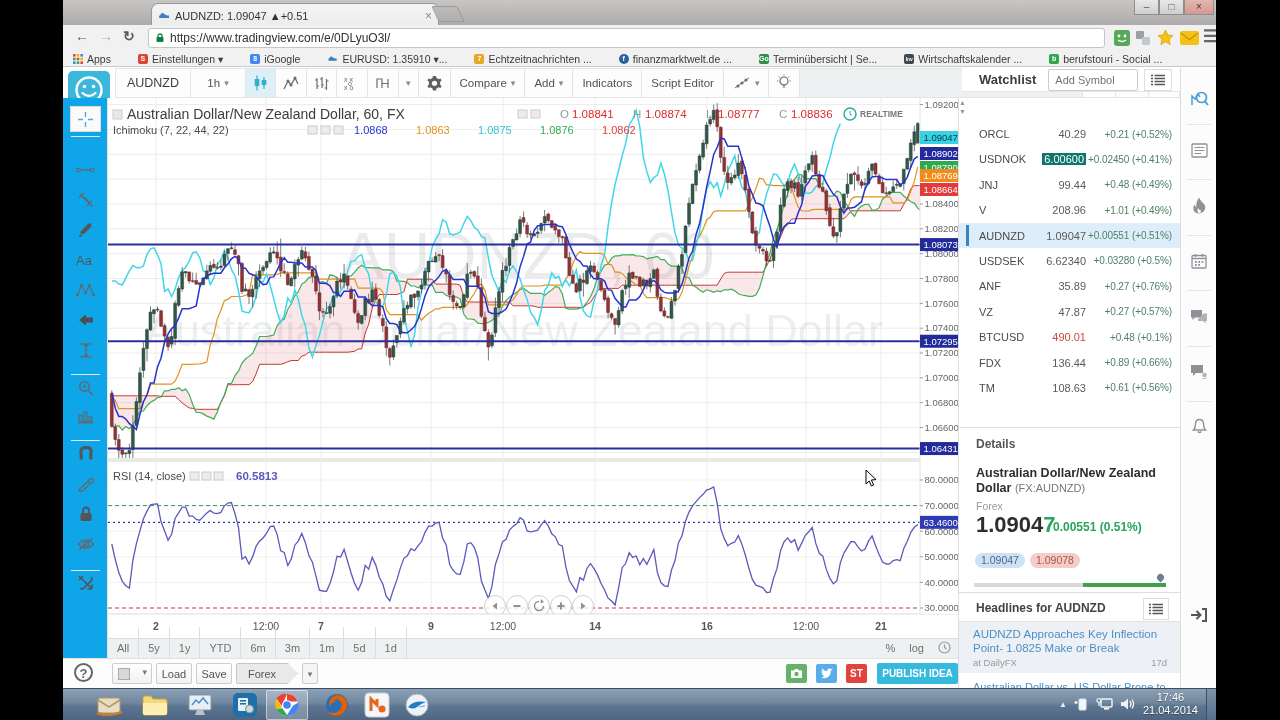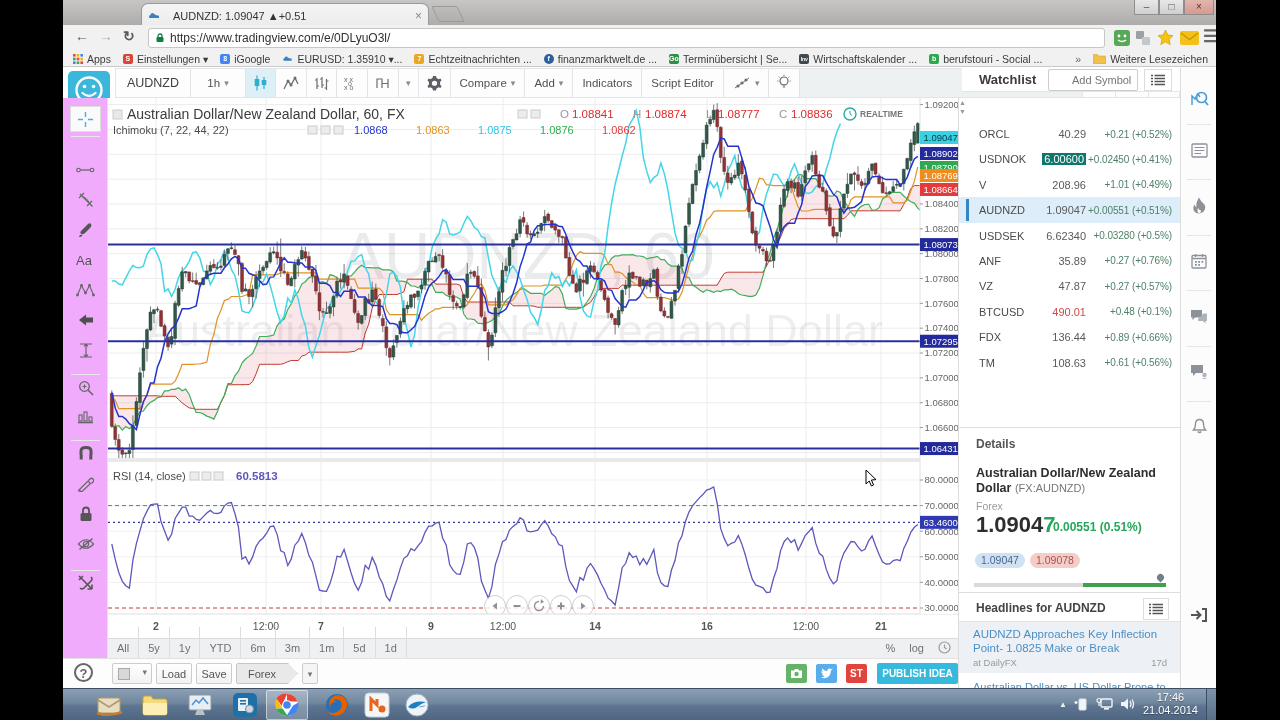--- a/index.html
+++ b/index.html
@@ -3,51 +3,51 @@
 <meta charset="utf-8">
 <style>
 *{margin:0;padding:0;box-sizing:border-box;}
 html,body{width:1280px;height:720px;overflow:hidden;}
 body{font-family:"Liberation Sans",sans-serif;background:#000;position:relative;}
 .abs{position:absolute;}
 #screen{position:absolute;left:0;top:0;width:1280px;height:720px;background:#000;}
 #desktop{position:absolute;left:63px;top:0;width:1153px;height:720px;background:#e8e8e8;overflow:hidden;}
 
 #tabstrip{position:absolute;left:0;top:0;width:1153px;height:25px;background:linear-gradient(#c7c6c5,#adacab);}
-#tab{position:absolute;left:78px;top:3px;width:288px;height:22px;background:linear-gradient(#f4f4f4,#ebebeb);border-radius:7px 7px 0 0;border:1px solid #9a9a9a;border-bottom:none;display:flex;align-items:center;padding:12px 6px;gap:13px;}
+#tab{position:absolute;left:88px;top:3px;width:288px;height:22px;background:linear-gradient(#f4f4f4,#ebebeb);border-radius:7px 7px 0 0;border:1px solid #9a9a9a;border-bottom:none;display:flex;align-items:center;padding:12px 6px;gap:5px;}
 #tab .t{font-size:11px;color:#333;white-space:nowrap;overflow:hidden;flex:1;}
 #tab .x{color:#888;font-size:12px;line-height:10px;}
 #newtab{position:absolute;left:372px;top:6px;width:26px;height:16px;background:linear-gradient(#bdbcbb,#b0afae);transform:skewX(25deg);border-radius:2px;border:1px solid #9a9a9a;}
 .winbtn{position:absolute;top:0;height:15px;background:linear-gradient(#e8e8e8,#cfcfcf);border:1px solid #8e8e8e;border-top:none;color:#555;font-size:10px;text-align:center;line-height:13px;}
 #btn-min{left:1071px;width:25px;}
 #btn-max{left:1096px;width:25px;}
 #btn-close{left:1121px;width:30px;background:linear-gradient(#e2b6af,#d49a91);color:#5d2a24;}
 #navbar{position:absolute;left:0;top:25px;width:1153px;height:26px;background:#f1f1f1;}
 .navic{position:absolute;top:3px;font-size:14px;color:#5f6368;font-weight:bold;}
 #urlbox{position:absolute;left:85px;top:3px;width:957px;height:20px;background:#fff;border:1px solid #c6c6c6;border-radius:3px;display:flex;align-items:center;padding:0 6px;gap:5px;}
 #urlbox .lock{width:10px;height:10px;}
 #urlbox .u{font-size:12px;color:#303030;}
-#bookmarksbar{position:absolute;left:0;top:51px;width:1153px;height:16px;background:#f1f1f1;border-bottom:1px solid #c9c9c9;display:flex;align-items:center;padding-left:10px;gap:12px;}
+#bookmarksbar{position:absolute;left:0;top:51px;width:1153px;height:16px;background:#f1f1f1;border-bottom:1px solid #c9c9c9;display:flex;align-items:center;padding-left:10px;gap:27px;}
 .bm{display:flex;align-items:center;gap:4px;font-size:10.5px;color:#3a3a3a;white-space:nowrap;}
 .fav{width:10px;height:10px;border-radius:2px;display:inline-block;font-size:7px;color:#fff;text-align:center;line-height:10px;font-weight:bold;}
 #bm-spacer{flex:1;}
 
 #page{position:absolute;left:0;top:67px;width:1153px;height:621px;background:#fff;}
 #tv-logo{position:absolute;left:5px;top:4px;width:42px;height:38px;background:#3cb7dc;border-radius:5px;}
 #tv-toolbar{position:absolute;left:52px;top:1px;width:1065px;height:30px;background:#f4f6f7;border:1px solid #e2e5e7;display:flex;align-items:stretch;}
 .tbtn{border-right:1px solid #e2e5e7;display:flex;align-items:center;justify-content:center;gap:4px;padding:0 9px;font-size:11.5px;color:#4f5257;background:#fdfdfd;white-space:nowrap;}
 .tbtn.icon-only{padding:0 7px;}
 .tbtn .car{font-size:9px;color:#888;}
 .tbtn.active{background:#ddf0f8;}
 #tb-gap{flex:1;background:#eef1f2;border-right:1px solid #e2e5e7;}
 #wl-head{position:absolute;left:899px;top:1px;width:218px;height:24px;background:#fff;border-bottom:1px solid #e5e5e5;display:flex;align-items:center;}
 #wl-title{font-weight:bold;font-size:13px;color:#3c3c3c;margin-left:17px;}
-#wl-add{margin-left:12px;width:90px;height:22px;border:1px solid #ccc;border-radius:2px;font-size:11px;color:#333;padding:0 6px;font-family:inherit;text-align:right;}
+#wl-add{margin-left:12px;width:90px;height:22px;border:1px solid #ccc;border-radius:2px;font-size:11px;color:#333;padding:0 6px;font-family:inherit;}
 #wl-listbtn{margin-left:6px;width:28px;height:22px;border:1px solid #ddd;background:#fff;display:flex;align-items:center;justify-content:center;}
-#tv-left{position:absolute;left:0;top:31px;width:45px;height:560px;background:#f0abfc;border-right:1px solid #e4e4e4;}
+#tv-left{position:absolute;left:0;top:31px;width:45px;height:560px;background:#0ea5e9;border-right:1px solid #e4e4e4;}
 .ltool{position:absolute;left:0;width:45px;height:28px;display:flex;align-items:center;justify-content:center;}
 .lsep{position:absolute;left:8px;width:29px;height:1px;background:#e8e8e8;}
 #cross-box{position:absolute;left:7px;top:8px;width:31px;height:26px;border:1px solid #ddd;background:#fafafa;}
 
 #chart-wrap{position:absolute;left:45px;top:31px;width:850px;height:540px;background:#fff;}
 #range-bar{position:absolute;left:45px;top:571px;width:850px;height:20px;background:#eef0f1;border-top:1px solid #dcdcdc;display:flex;align-items:center;font-size:11px;color:#707070;}
 .rb{padding:12px 9px;border-right:1px solid #dddddd;line-height:19px;}
 .rb:first-child{padding-left:9px;}
 #rb-gap{flex:1;border-right:none;}
 .rb.noborder{border-right:none;padding:0 7px;}
@@ -681,20 +681,25 @@
               <span class="sym">ORCL</span>
               <span class="last">40.29</span>
               <span class="chg">+0.21 (+0.52%)</span>
             </div>
             <div class="wlrow">
               <span class="sym">USDNOK</span>
               <span class="last"><span class="hl">6.00600</span></span>
               <span class="chg">+0.02450 (+0.41%)</span>
             </div>
             <div class="wlrow">
+              <span class="sym">JNJ</span>
+              <span class="last">99.44</span>
+              <span class="chg">+0.48 (+0.49%)</span>
+            </div>
+            <div class="wlrow">
               <span class="sym">V</span>
               <span class="last">208.96</span>
               <span class="chg">+1.01 (+0.49%)</span>
             </div>
             <div class="wlrow selected">
               <span class="sym">AUDNZD</span>
               <span class="last">1.09047</span>
               <span class="chg">+0.00551 (+0.51%)</span>
             </div>
             <div class="wlrow">

